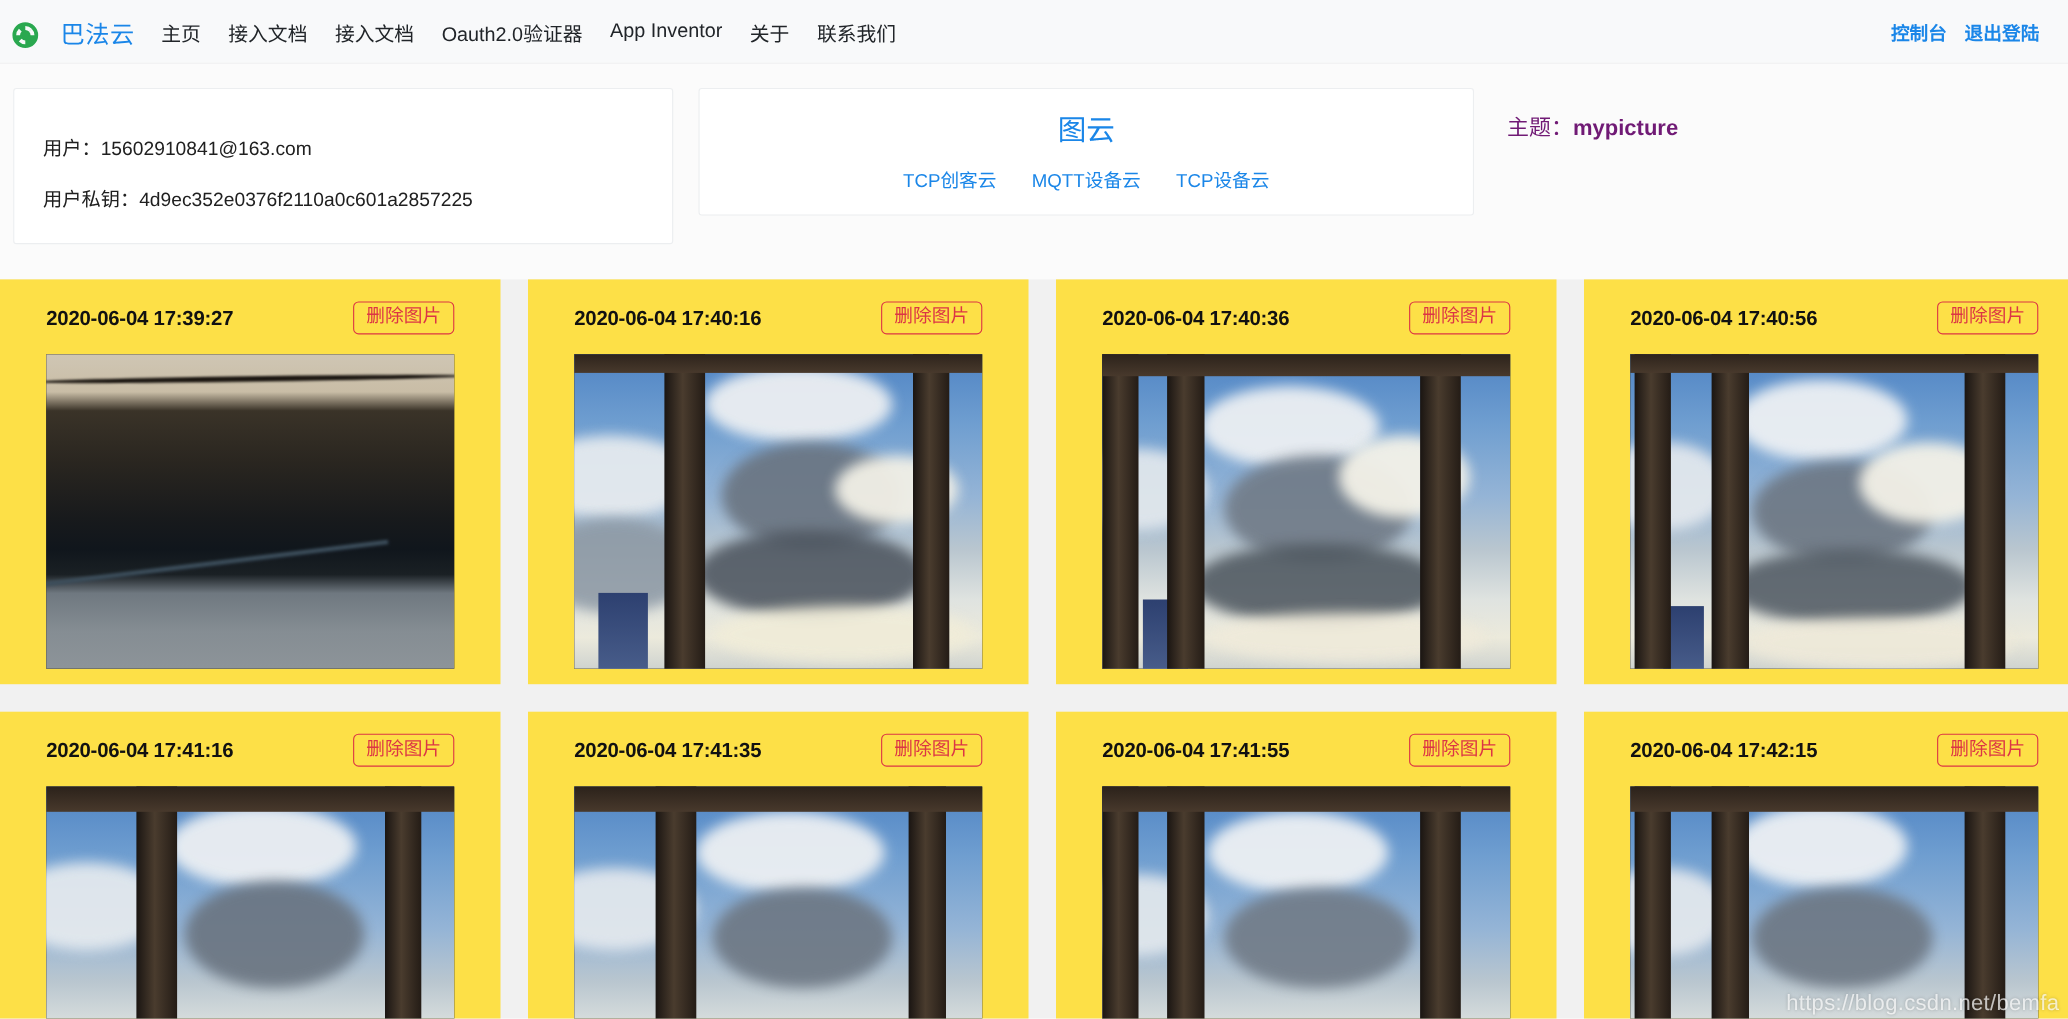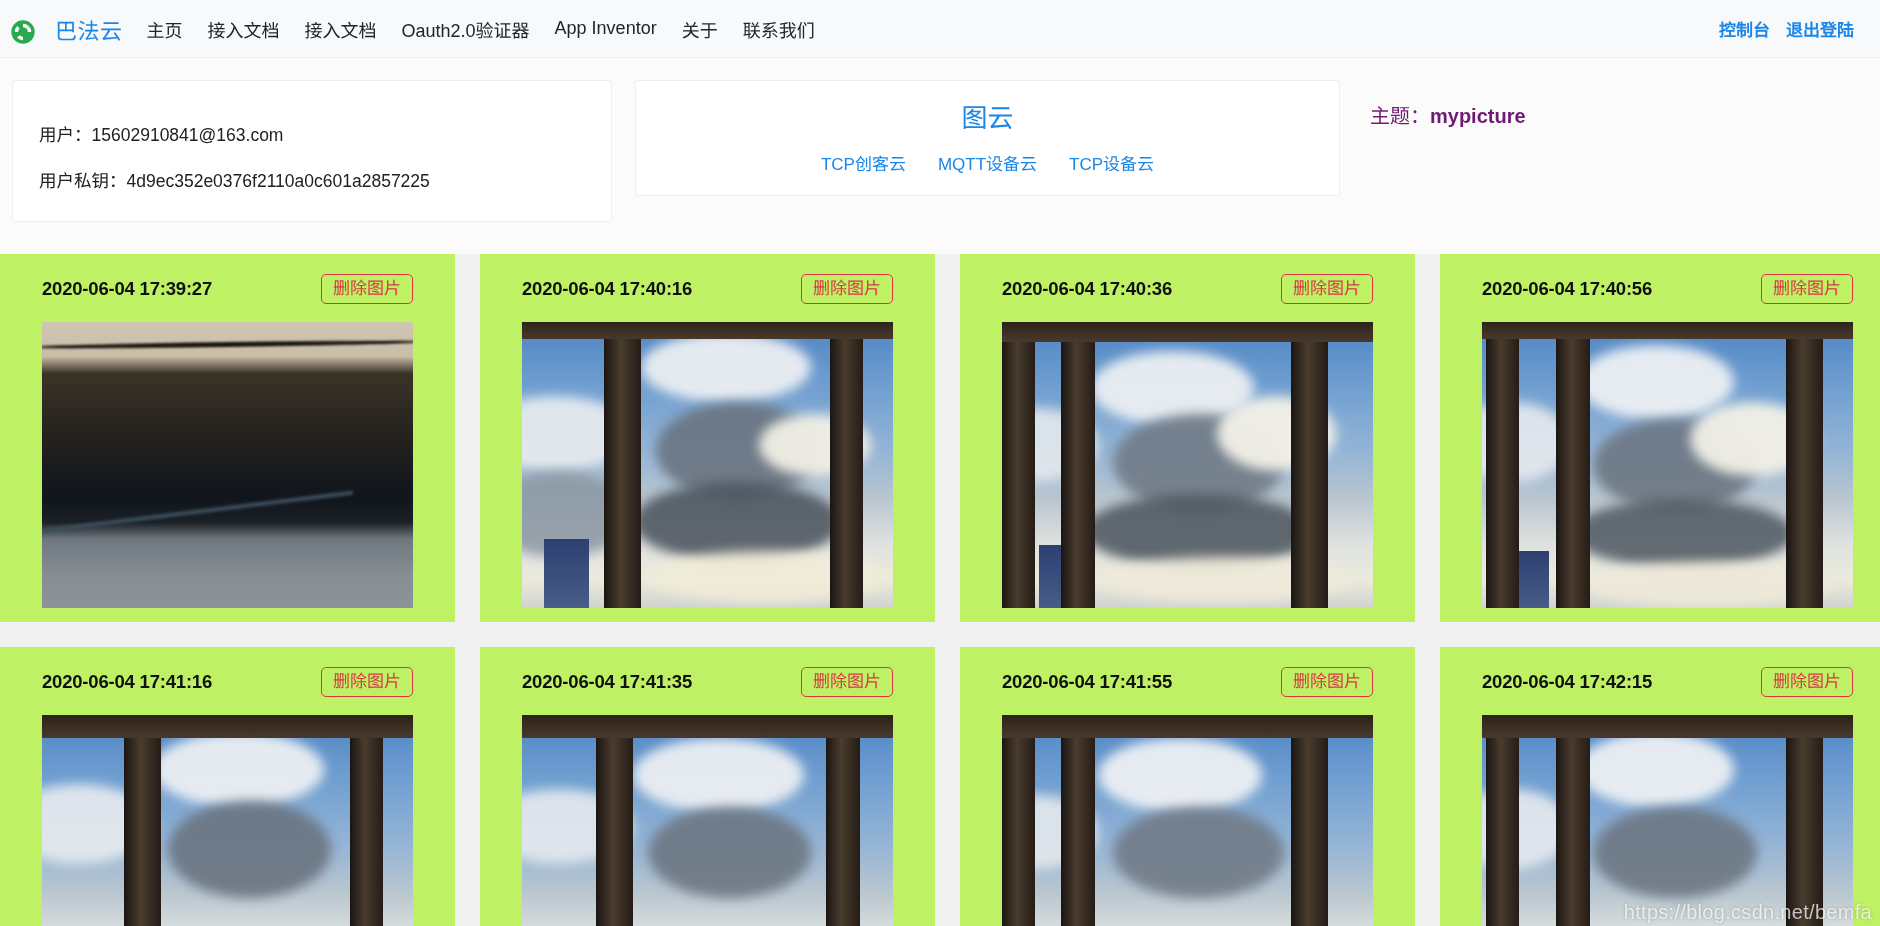--- a/index.html
+++ b/index.html
@@ -131,21 +131,21 @@
     background: #f1f1f1;
     padding: 0;
   }
   .photo-row {
     display: flex;
     gap: 25px;
     padding: 0;
   }
   .photo-row + .photo-row { margin-top: 25px; }
   .photo-card {
-    background: #bef264;
+    background: #fde047;
     width: 504px;
     padding: 20px 42px 14px 42px;
   }
   .photo-head {
     display: flex;
     align-items: center;
     justify-content: space-between;
     margin-bottom: 18px;
   }
   .photo-time {

